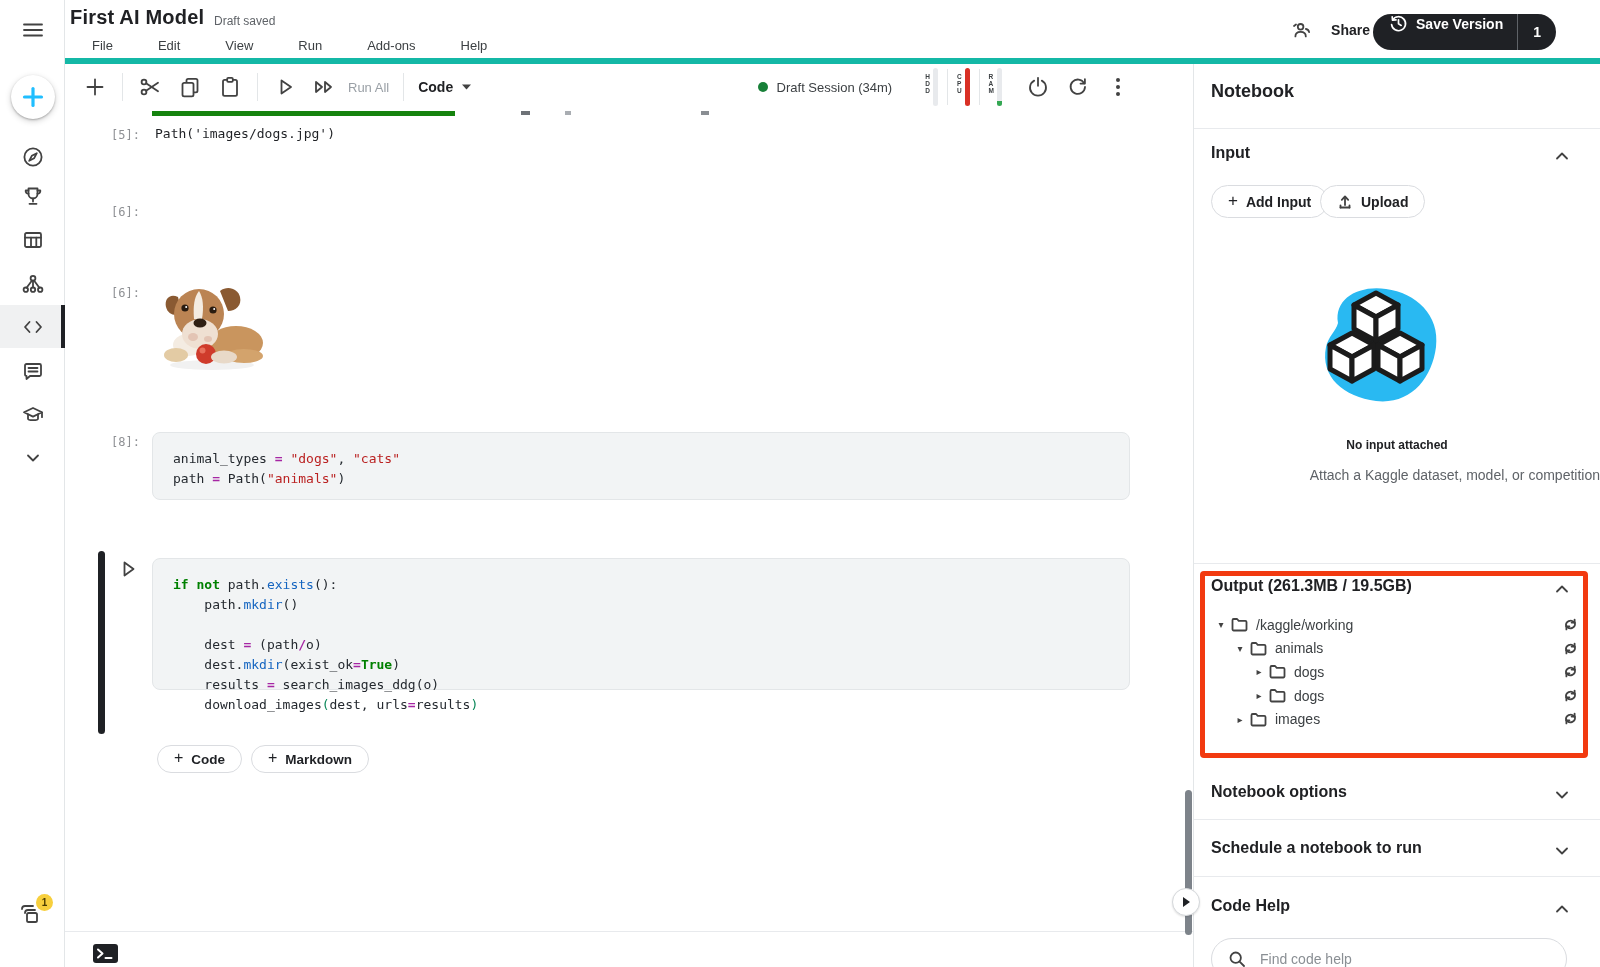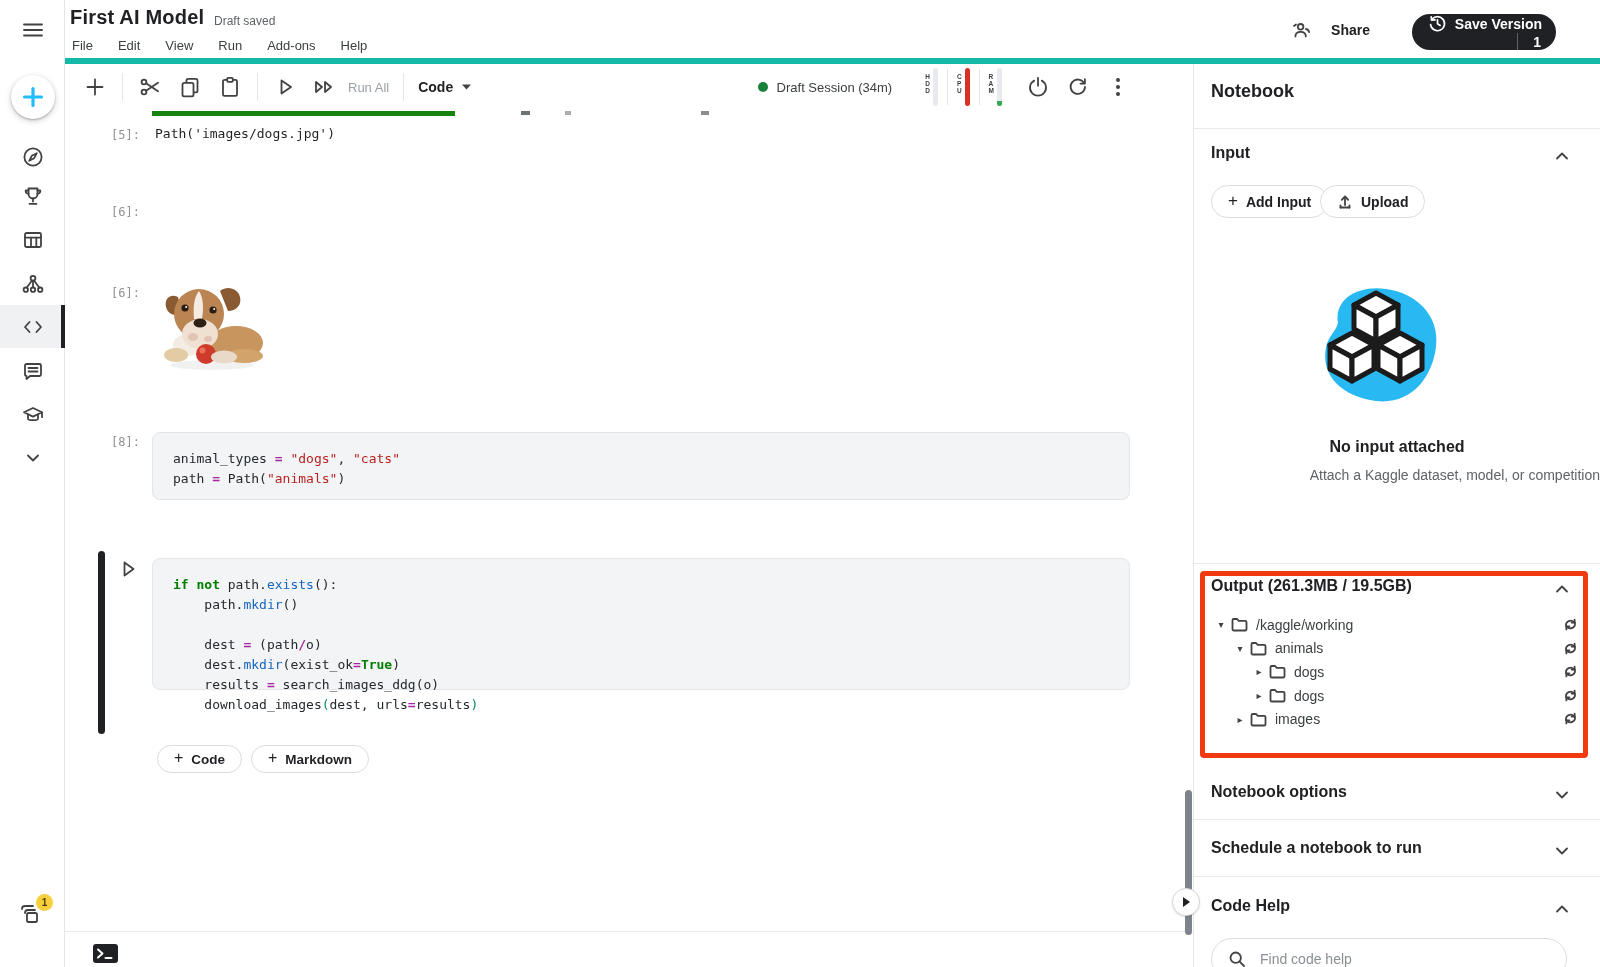--- a/index.html
+++ b/index.html
@@ -22,25 +22,25 @@
   .sidebar-bottom { position:absolute; left:14px; top:898px; width:40px; height:40px; cursor:pointer; }
   .badge { position:absolute; left:22px; top:-4px; width:17px; height:17px; border-radius:50%;
     background:#f7cf3d; color:#4a3b00; font-size:10px; font-weight:bold; display:flex; align-items:center; justify-content:center; }
 
   
   .topbar { position:absolute; left:59px; right:0; top:0; height:64px; background:#fff;
     border-bottom:6px solid #14b8a6; z-index:5; }
   .nb-title { position:absolute; left:11px; top:6px; font-size:20px; font-weight:bold; letter-spacing:.2px; }
   .autosave { position:absolute; left:155px; top:14px; font-size:12px; color:#5f6368; }
   .menubar { position:absolute; left:13px; top:38px; display:flex; gap:25px; font-size:13px; color:#3c4043; }
-  .menubar span { cursor:pointer; }
+  .menubar span { cursor:pointer;margin-left:20px; }
   .share { position:absolute; right:230px; top:20px; display:flex; align-items:center; gap:20px;
     font-size:14px; font-weight:bold; cursor:pointer; }
   .save-pill { position:absolute; right:44px; top:14px; height:36px; border-radius:18px; background:#1f2125;
-    color:#fff; display:flex; align-items:flex-end; cursor:pointer;flex-direction:column; }
+    color:#fff; display:flex; align-items:flex-start; cursor:pointer; }
   .save-pill .main-seg { display:flex; align-items:center; gap:8px; padding:0 14px 0 16px;
     font-size:14px; font-weight:bold; }
   .save-pill .count-seg { border-left:1px solid #5f6368; padding:0 15px; font-size:14px; font-weight:bold;
     height:36px; display:flex; align-items:center; border-top-right-radius:18px; border-bottom-right-radius:18px; }
 
   
   .main { position:absolute; left:65px; top:64px; width:1128px; bottom:0; background:#fff; overflow:hidden; }
   .nb-toolbar { position:absolute; left:0; right:0; top:0; height:46px; display:flex; align-items:center;
     padding:0 62px 0 17px; gap:14px; }
   .tbtn { width:26px; height:26px; display:flex; align-items:center; justify-content:center; cursor:pointer; flex:0 0 auto; }
@@ -89,21 +89,21 @@
   .rpanel { position:absolute; left:1193px; top:64px; right:0; bottom:0; background:#fff;
     border-left:1px solid #e3e6e8; overflow:hidden; }
   .rp-title { position:absolute; left:17px; top:17px; font-size:18px; font-weight:bold; }
   .rp-div { position:absolute; left:0; right:0; height:1px; background:#e8eaed; }
   .sec-title { position:absolute; left:17px; font-size:16px; font-weight:bold; }
   .chev { position:absolute; left:360px; width:16px; height:16px; cursor:pointer; }
   .rp-pill { position:absolute; top:121px; height:33px; border:1px solid #dadce0; border-radius:17px;
     background:#fff; display:flex; align-items:center; gap:8px; padding:0 16px; font-size:14px;
     font-weight:bold; cursor:pointer; }
   .illus { position:absolute; left:112px; top:217px; }
-  .empty-title { position:absolute; left:0; right:0; top:374px; text-align:center; font-size:16px; font-weight:bold; }
+  .empty-title { position:absolute; left:0; right:0; top:374px; text-align:center; font-size:12px; font-weight:bold; }
   .empty-sub { position:absolute; left:0; right:0; top:403px; text-align:right; font-size:14px; color:#5f6368; }
   .redbox { position:absolute; left:6px; top:507px; width:388px; height:187px; border:5px solid #f23a10; border-radius:4px; }
   .tree { position:absolute; left:8px; top:549px; width:380px; }
   .trow { position:relative; height:23.6px; display:flex; align-items:center; font-size:14px; color:#3c4043; cursor:pointer; }
   .caret { width:14px; font-size:10px; color:#424242; text-align:center; flex:0 0 14px; }
   .trow .f-ico { margin:0 8px 0 3px; flex:0 0 auto; }
   .trefresh { position:absolute; right:4px; top:4px; width:15px; height:15px; cursor:pointer; }
   .codehelp-input { position:absolute; left:17px; top:874px; width:356px; height:42px;
     border:1px solid #dadce0; border-radius:21px; display:flex; align-items:center; gap:14px; padding:0 16px; }
   .codehelp-input input { border:none; outline:none; font-size:14px; color:#3c4043; width:260px;

